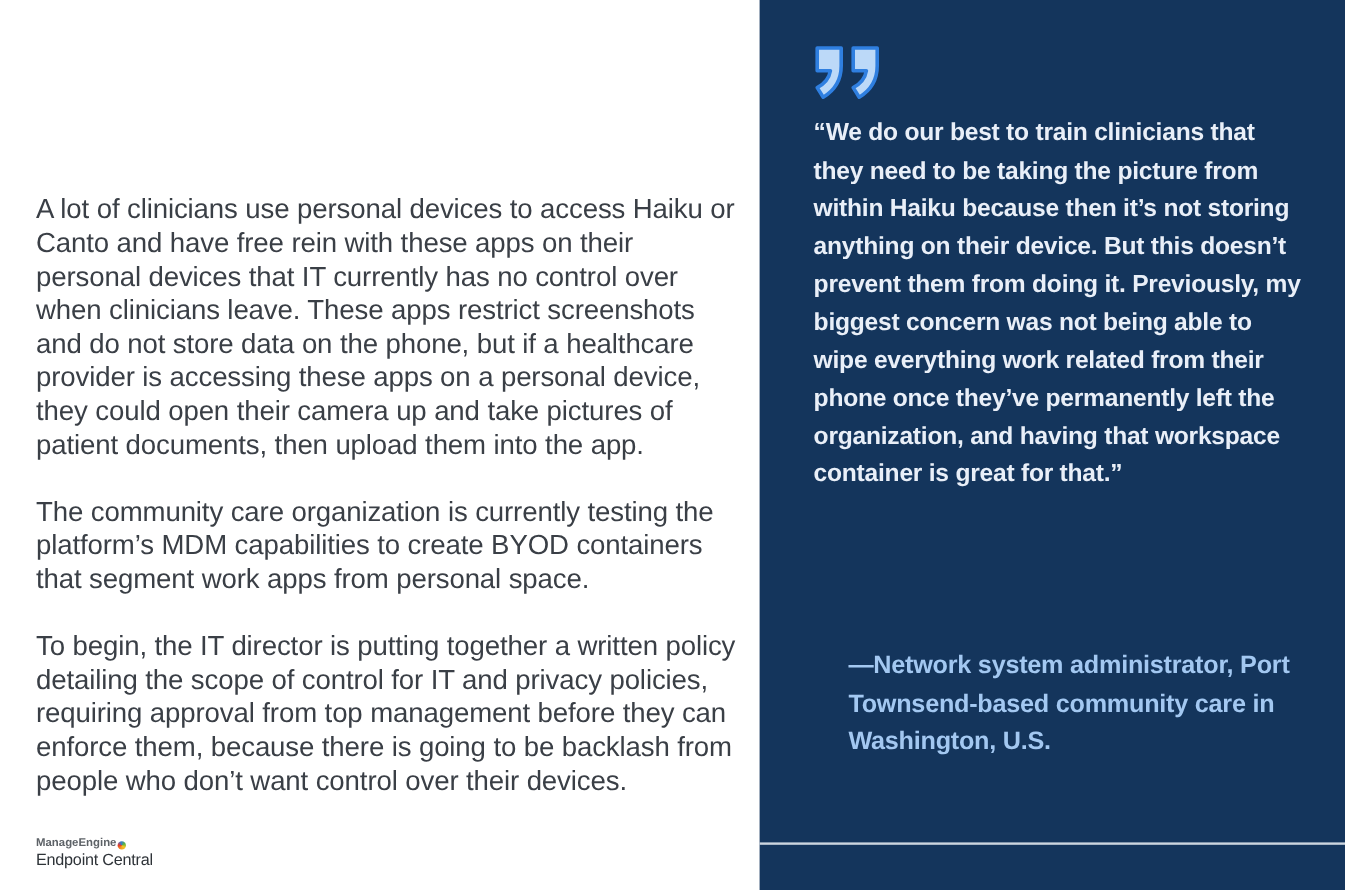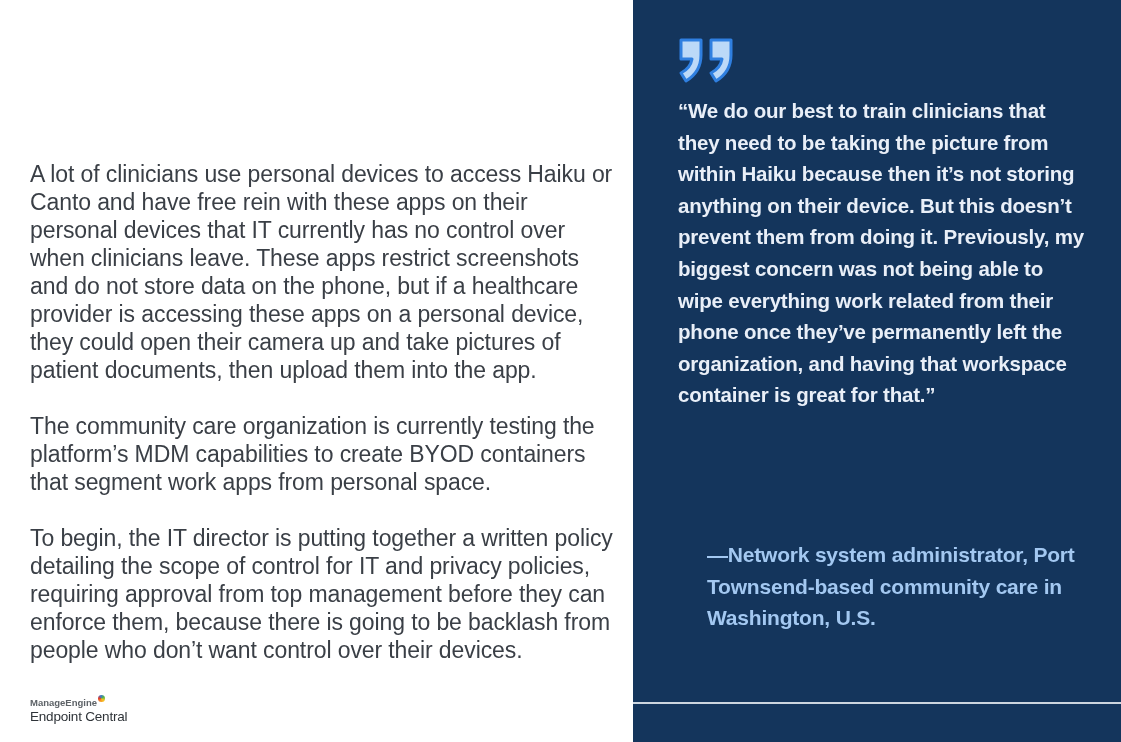--- a/index.html
+++ b/index.html
@@ -34,21 +34,21 @@
   .body-copy{
     position:absolute; left:30px; top:160px; width:586px;
     font-size:23px; line-height:28px; color:var(--body);
     letter-spacing:-0.1px;
   }
   .body-copy p{ margin:0 0 28px 0; }
 
   .logo{ position:absolute; left:30px; bottom:18px; }
   .logo-brand{
     font-size:9.5px; font-weight:700; color:#5d6267; letter-spacing:0;
-    display:flex; align-items:flex-start;
+    display:flex; align-items:flex-end;
   }
   .swirl{
     display:inline-block; width:7px; height:7px; border-radius:50%;
     margin-left:1px; margin-top:-2px;
     background:conic-gradient(from 200deg,#f59822,#e23b2e,#3a76d2,#52b448,#f5c522,#f59822);
   }
   .logo-product{ font-size:13.5px; font-weight:400; color:#2e3338; margin-top:1px; letter-spacing:-0.2px; }
 
   
   .right-panel{

